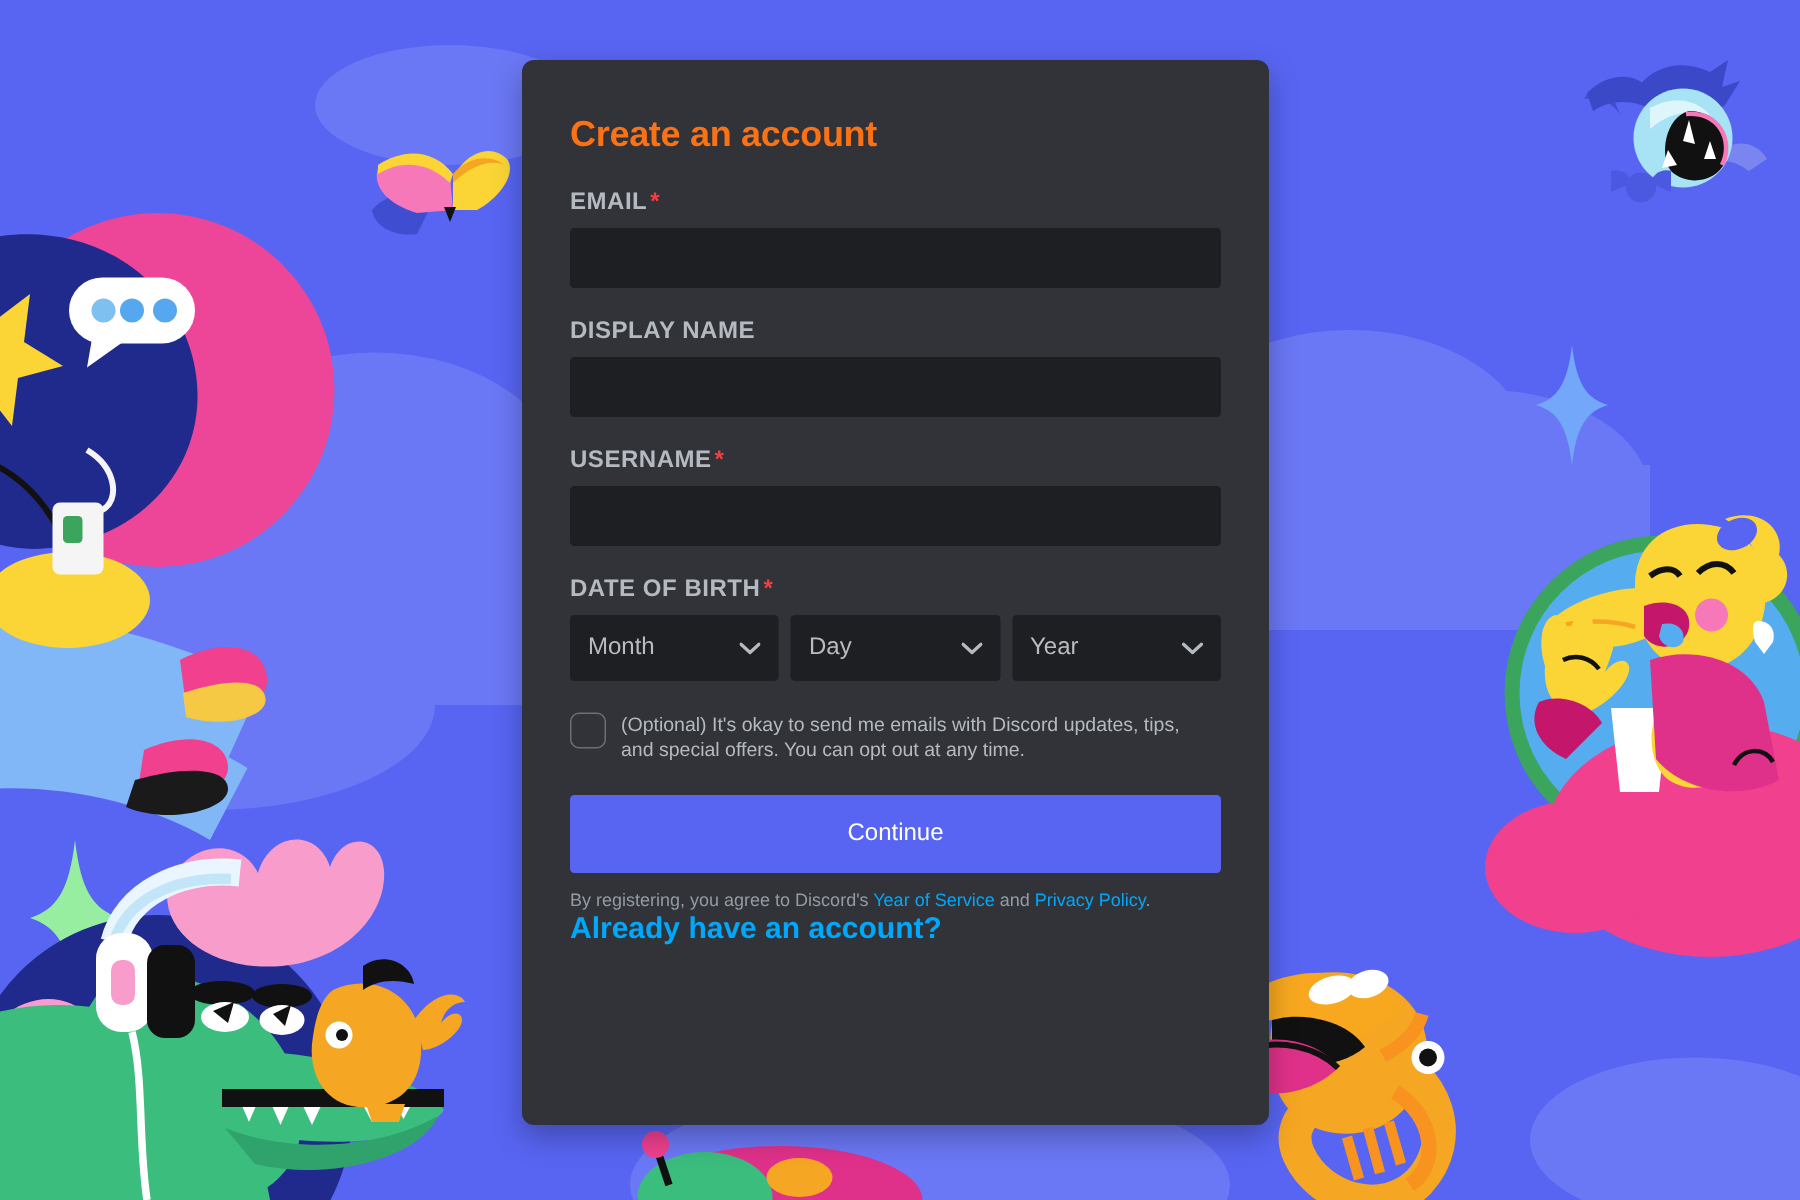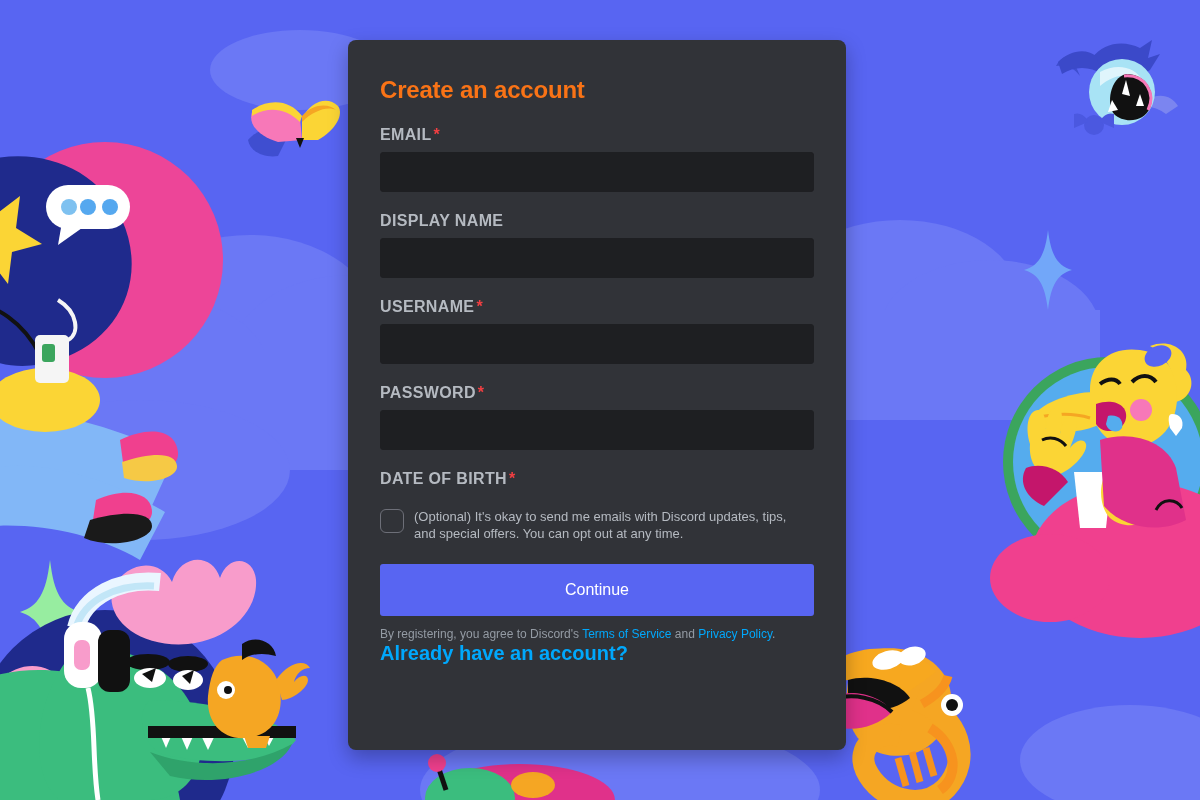--- a/index.html
+++ b/index.html
@@ -347,44 +347,62 @@
 
   
   <div class="field">
     <label class="field-label">
       <span>USERNAME</span><span class="req-star">*</span>
     </label>
     <input class="text-input" type="text" value="" style="">
   </div>
 
   
-  <div class="field">
-    <label class="field-label">
-      <span>PASSWORD</span><span class="req-star">*</span>
-    </label>
-    <input class="text-input" type="password" value="" style="">
-  </div>
 
   
   <div class="field">
     <label class="field-label">
       <span>DATE OF BIRTH</span><span class="req-star">*</span>
     </label>
+    <div class="dob-row">
+
+      <div class="dob-select">
+        <span class="dob-value">Month</span>
+        <svg class="chev" width="14" height="9" viewBox="0 0 14 9">
+          <path d="M1 1.5 L7 7 L13 1.5" stroke="#b5bac1" stroke-width="2.2" fill="none" stroke-linecap="round" stroke-linejoin="round"></path>
+        </svg>
+      </div>
+
+      <div class="dob-select">
+        <span class="dob-value">Day</span>
+        <svg class="chev" width="14" height="9" viewBox="0 0 14 9">
+          <path d="M1 1.5 L7 7 L13 1.5" stroke="#b5bac1" stroke-width="2.2" fill="none" stroke-linecap="round" stroke-linejoin="round"></path>
+        </svg>
+      </div>
+
+      <div class="dob-select">
+        <span class="dob-value">Year</span>
+        <svg class="chev" width="14" height="9" viewBox="0 0 14 9">
+          <path d="M1 1.5 L7 7 L13 1.5" stroke="#b5bac1" stroke-width="2.2" fill="none" stroke-linecap="round" stroke-linejoin="round"></path>
+        </svg>
+      </div>
+
+    </div>
   </div>
 
   
   <div class="optin-row">
     <div class="checkbox"></div>
     <div class="optin-text">(Optional) It's okay to send me emails with Discord updates, tips, and special offers. You can opt out at any time.</div>
   </div>
 
   
   <button class="continue-button">Continue</button>
 
   
   <div class="legal">
-    <span>By registering, you agree to Discord's </span><a href="#">Terms of Service</a><span> and </span><a href="#">Privacy Policy</a><span>.</span>
+    <span>By registering, you agree to Discord's </span><a href="#">Year of Service</a><span> and </span><a href="#">Privacy Policy</a><span>.</span>
   </div>
 
   
   <a class="login-link" href="#">Already have an account?</a>
 
 </div>
 
 </body></html>

